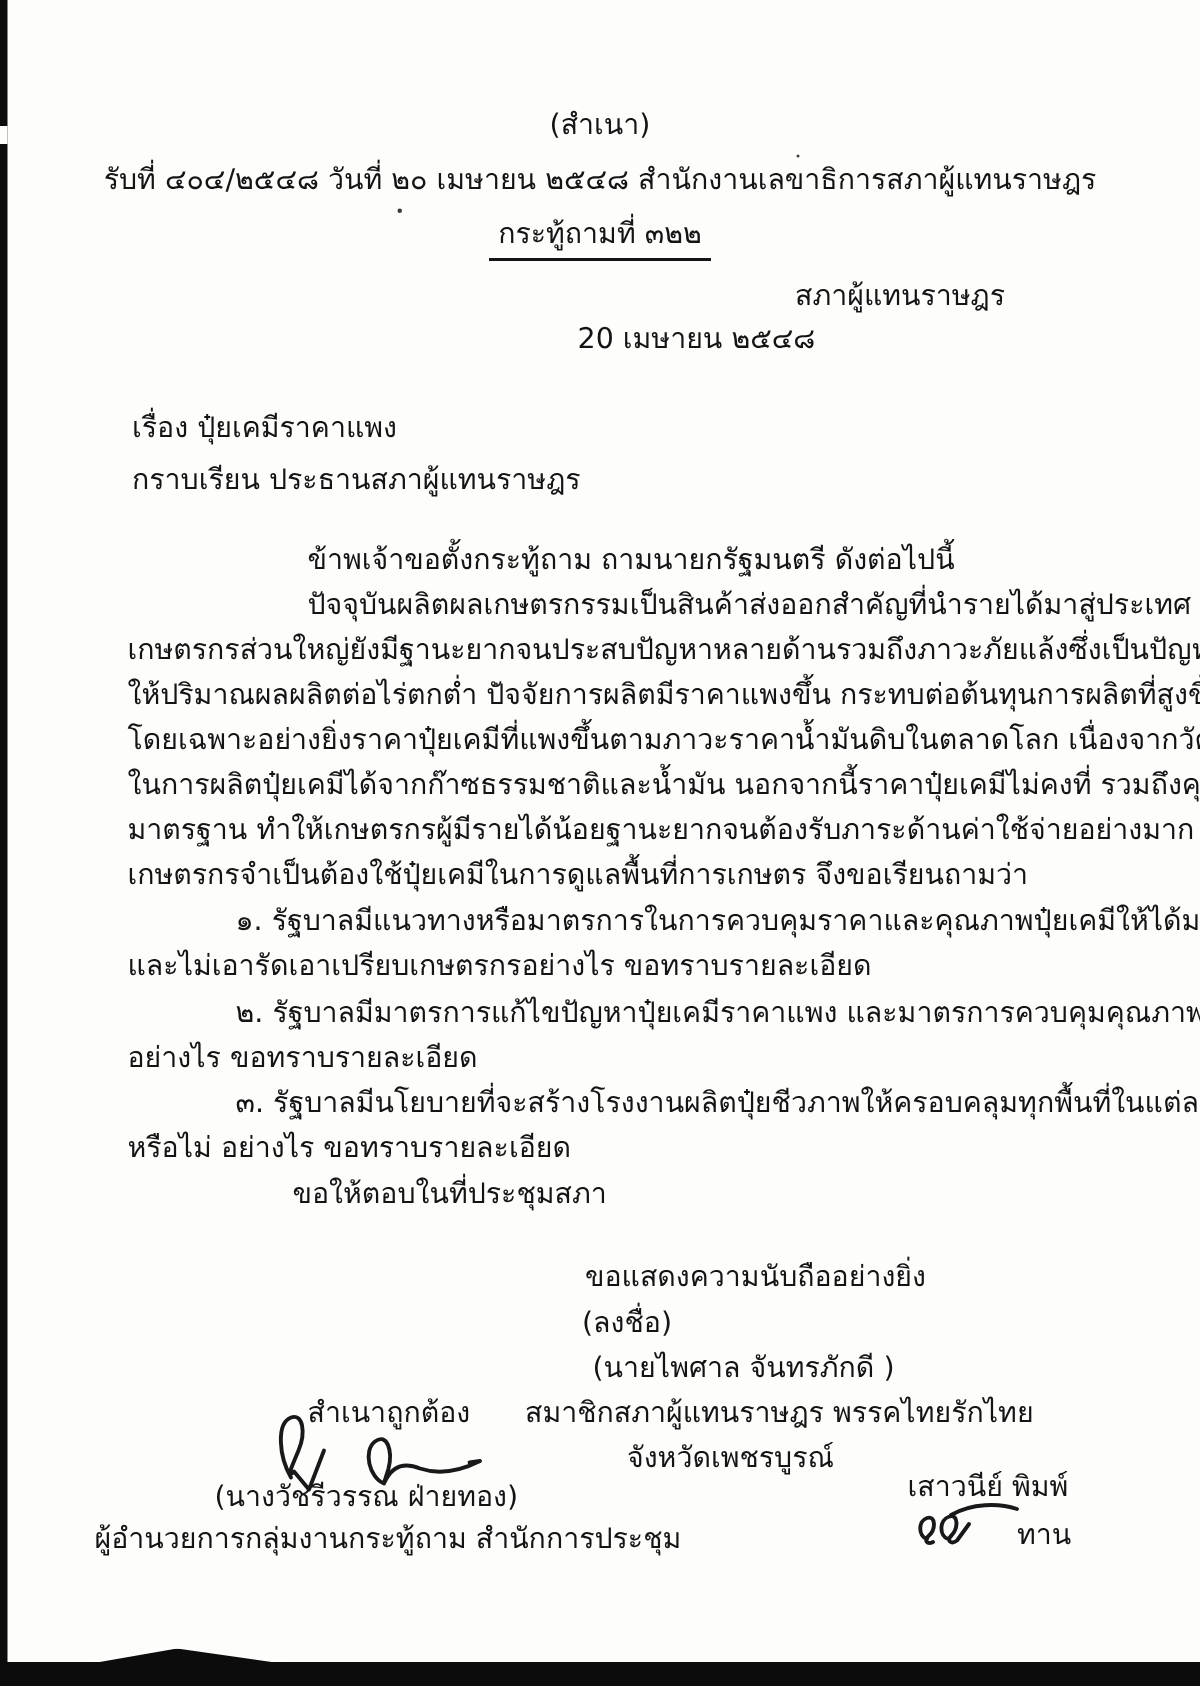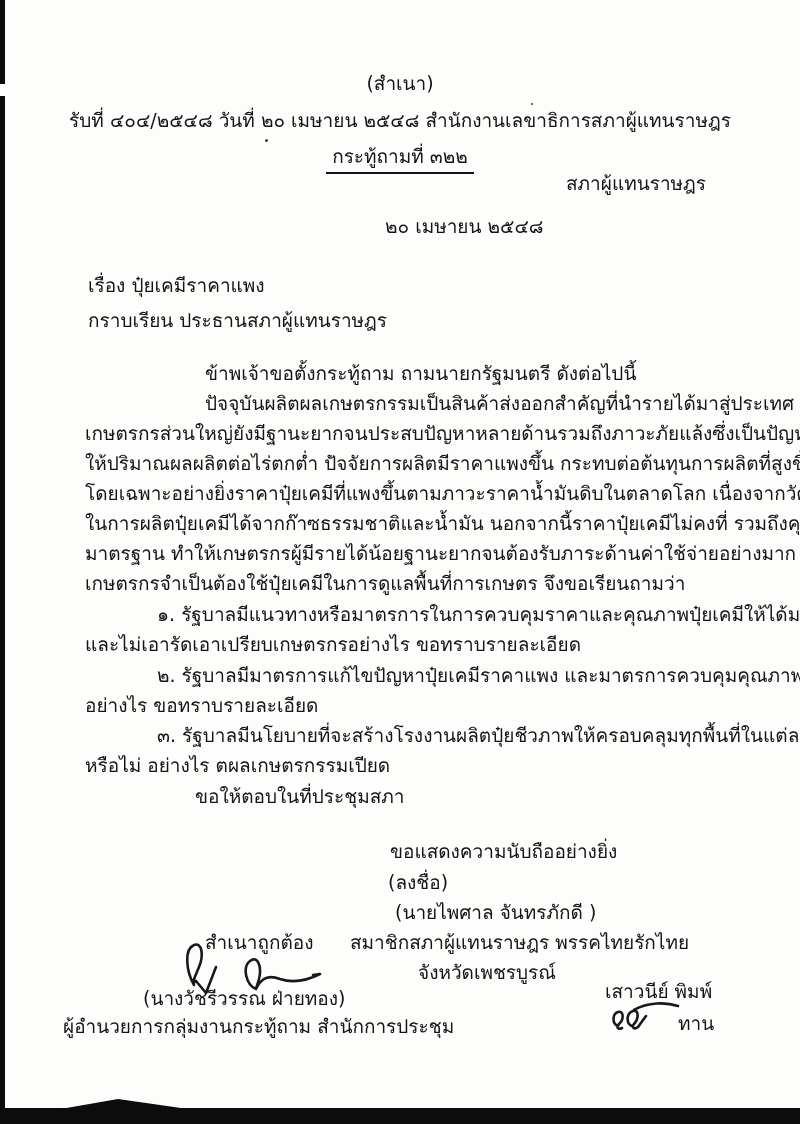--- a/index.html
+++ b/index.html
@@ -45,40 +45,40 @@
   <div class="speck" style="left:265px; top:139px; width:3px; height:3px;"></div>
   <div class="speck" style="left:531px; top:103px; width:2px; height:2px;"></div>
   <div class="speck" style="left:330px; top:455px; width:2px; height:2px;"></div>
 
   <div class="t center" style="top:70px;">(สำเนา)</div>
   <div class="t center" style="top:107px;">รับที่ ๔๐๔/๒๕๔๘ วันที่ ๒๐ เมษายน ๒๕๔๘ สำนักงานเลขาธิการสภาผู้แทนราษฎร</div>
   <div class="t center" style="top:143px;">
     <span class="underlined">กระทู้ถามที่ ๓๒๒</span>
   </div>
 
-  <div class="t" style="left:530px; top:170px;margin-left:36px;">สภาผู้แทนราษฎร</div>
-  <div class="t" style="left:385px; top:213px;">๒๐ เมษายน ๒๕๔๘</div>
+  <div class="t" style="left:530px; top:184px;">สภาผู้แทนราษฎร</div>
+  <div class="t" style="left:385px; top:213px;">20 เมษายน ๒๕๔๘</div>
 
   <div class="t" style="left:88px; top:272px;">เรื่อง ปุ๋ยเคมีราคาแพง</div>
   <div class="t" style="left:88px; top:307px;">กราบเรียน ประธานสภาผู้แทนราษฎร</div>
 
   <div class="t bl ip" style="top:360px;">ข้าพเจ้าขอตั้งกระทู้ถาม ถามนายกรัฐมนตรี ดังต่อไปนี้</div>
   <div class="t bl ip" style="top:390px;">ปัจจุบันผลิตผลเกษตรกรรมเป็นสินค้าส่งออกสำคัญที่นำรายได้มาสู่ประเทศ แต่ปรากฏว่า</div>
   <div class="t bl" style="top:420px;">เกษตรกรส่วนใหญ่ยังมีฐานะยากจนประสบปัญหาหลายด้านรวมถึงภาวะภัยแล้งซึ่งเป็นปัญหาซ้ำซาก ส่งผล</div>
   <div class="t bl" style="top:450px;">ให้ปริมาณผลผลิตต่อไร่ตกต่ำ ปัจจัยการผลิตมีราคาแพงขึ้น กระทบต่อต้นทุนการผลิตที่สูงขึ้นตามไปด้วย</div>
   <div class="t bl" style="top:480px;">โดยเฉพาะอย่างยิ่งราคาปุ๋ยเคมีที่แพงขึ้นตามภาวะราคาน้ำมันดิบในตลาดโลก เนื่องจากวัตถุดิบสำคัญที่ใช้</div>
   <div class="t bl" style="top:510px;">ในการผลิตปุ๋ยเคมีได้จากก๊าซธรรมชาติและน้ำมัน นอกจากนี้ราคาปุ๋ยเคมีไม่คงที่ รวมถึงคุณภาพไม่ได้</div>
   <div class="t bl" style="top:540px;">มาตรฐาน ทำให้เกษตรกรผู้มีรายได้น้อยฐานะยากจนต้องรับภาระด้านค่าใช้จ่ายอย่างมาก ในขณะที่</div>
   <div class="t bl" style="top:570px;">เกษตรกรจำเป็นต้องใช้ปุ๋ยเคมีในการดูแลพื้นที่การเกษตร จึงขอเรียนถามว่า</div>
   <div class="t bl in" style="top:601px;">๑. รัฐบาลมีแนวทางหรือมาตรการในการควบคุมราคาและคุณภาพปุ๋ยเคมีให้ได้มาตรฐาน</div>
   <div class="t bl" style="top:631px;">และไม่เอารัดเอาเปรียบเกษตรกรอย่างไร ขอทราบรายละเอียด</div>
   <div class="t bl in" style="top:662px;">๒. รัฐบาลมีมาตรการแก้ไขปัญหาปุ๋ยเคมีราคาแพง และมาตรการควบคุมคุณภาพปุ๋ยเคมี</div>
   <div class="t bl" style="top:692px;">อย่างไร ขอทราบรายละเอียด</div>
   <div class="t bl in" style="top:722px;">๓. รัฐบาลมีนโยบายที่จะสร้างโรงงานผลิตปุ๋ยชีวภาพให้ครอบคลุมทุกพื้นที่ในแต่ละท้องถิ่น</div>
-  <div class="t bl" style="top:752px;">หรือไม่ อย่างไร ตผลเกษตรกรรมเปียด</div>
+  <div class="t bl" style="top:752px;">หรือไม่ อย่างไร ขอทราบรายละเอียด</div>
   <div class="t bl im" style="top:783px;">ขอให้ตอบในที่ประชุมสภา</div>
 
   <div class="t" style="left:390px; top:838px;">ขอแสดงความนับถืออย่างยิ่ง</div>
   <div class="t" style="left:340px; top:869px;margin-left:48px;">(ลงชื่อ)</div>
   <div class="t" style="left:350px; top:929px;">สมาชิกสภาผู้แทนราษฎร พรรคไทยรักไทย</div>
   <div class="t" style="left:395px; top:899px;">(นายไพศาล จันทรภักดี )</div>
   <div class="t" style="left:418px; top:959px;">จังหวัดเพชรบูรณ์</div>
 
   <div class="t" style="left:205px; top:929px;">สำเนาถูกต้อง</div>
   <svg class="sig" style="left:180px; top:941px;" width="150" height="56" viewBox="0 0 150 56">

